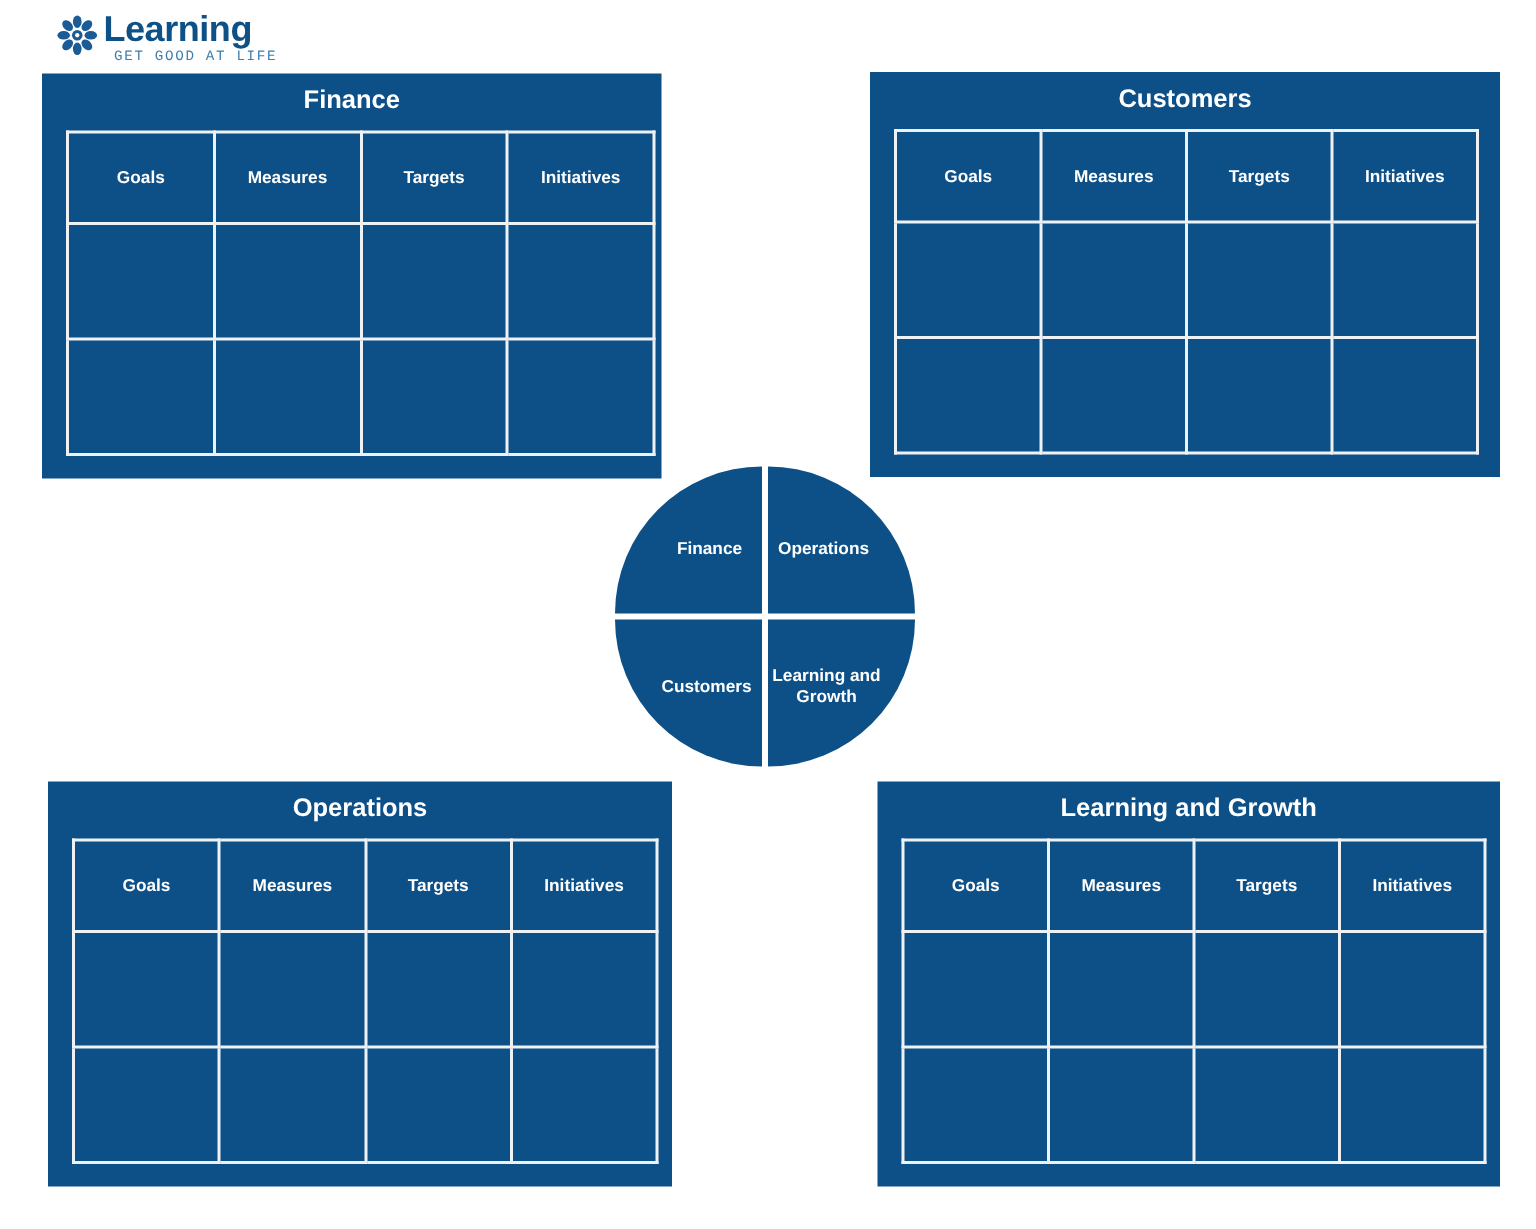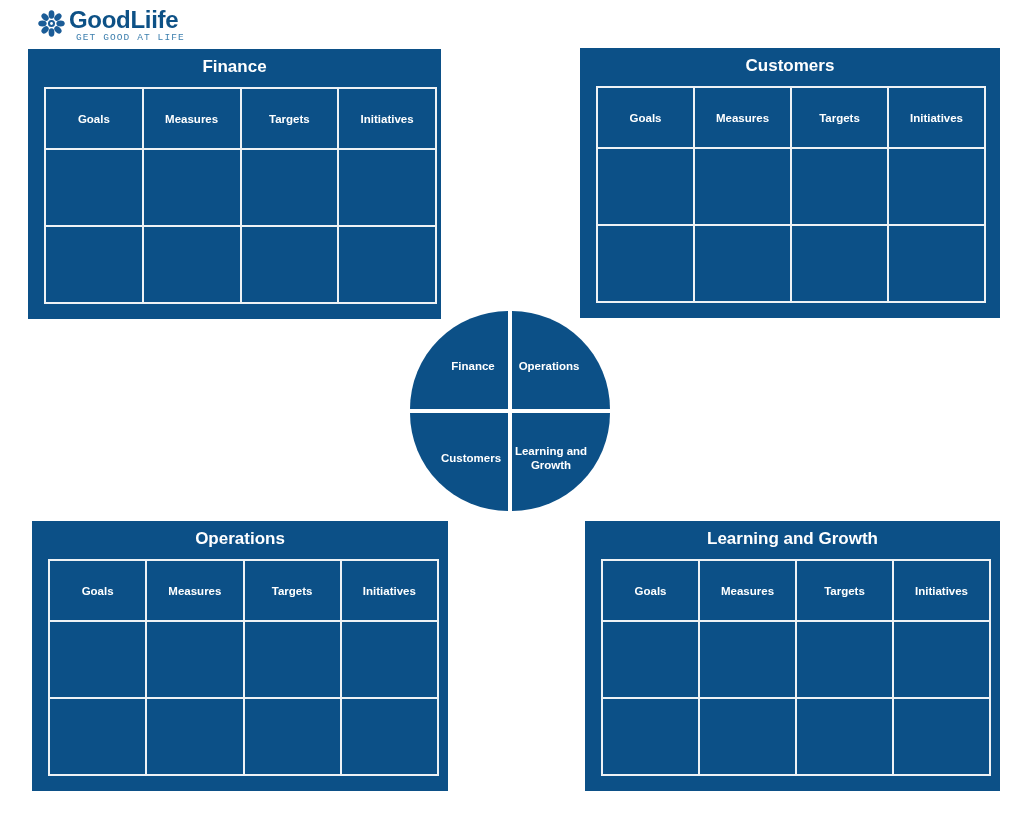--- a/index.html
+++ b/index.html
@@ -167,21 +167,21 @@
         <ellipse cx="33.4" cy="20" rx="6.2" ry="4.3"></ellipse>
         <ellipse cx="10.5" cy="10.5" rx="4.3" ry="6.2" transform="rotate(-45 10.5 10.5)"></ellipse>
         <ellipse cx="29.5" cy="10.5" rx="6.2" ry="4.3" transform="rotate(-45 29.5 10.5)"></ellipse>
         <ellipse cx="10.5" cy="29.5" rx="6.2" ry="4.3" transform="rotate(-45 10.5 29.5)"></ellipse>
         <ellipse cx="29.5" cy="29.5" rx="4.3" ry="6.2" transform="rotate(-45 29.5 29.5)"></ellipse>
       </g>
       <circle cx="20" cy="20" r="5.2" fill="#1b5c97"></circle>
       <circle cx="20" cy="20" r="2.1" fill="#ffffff"></circle>
     </svg>
   </span>
-  <span class="logo-wordmark">GoodLiife</span>
+  <span class="logo-wordmark">Learning</span>
   <span class="logo-tagline">GET GOOD AT LIFE</span>
 </div>
 
 <div class="panel" id="panel-finance">
   <div class="panel-title">Finance</div>
   <table class="panel-table">
     <tbody>
         <tr class="header-row">
       <td>Goals</td>
       <td>Measures</td>

